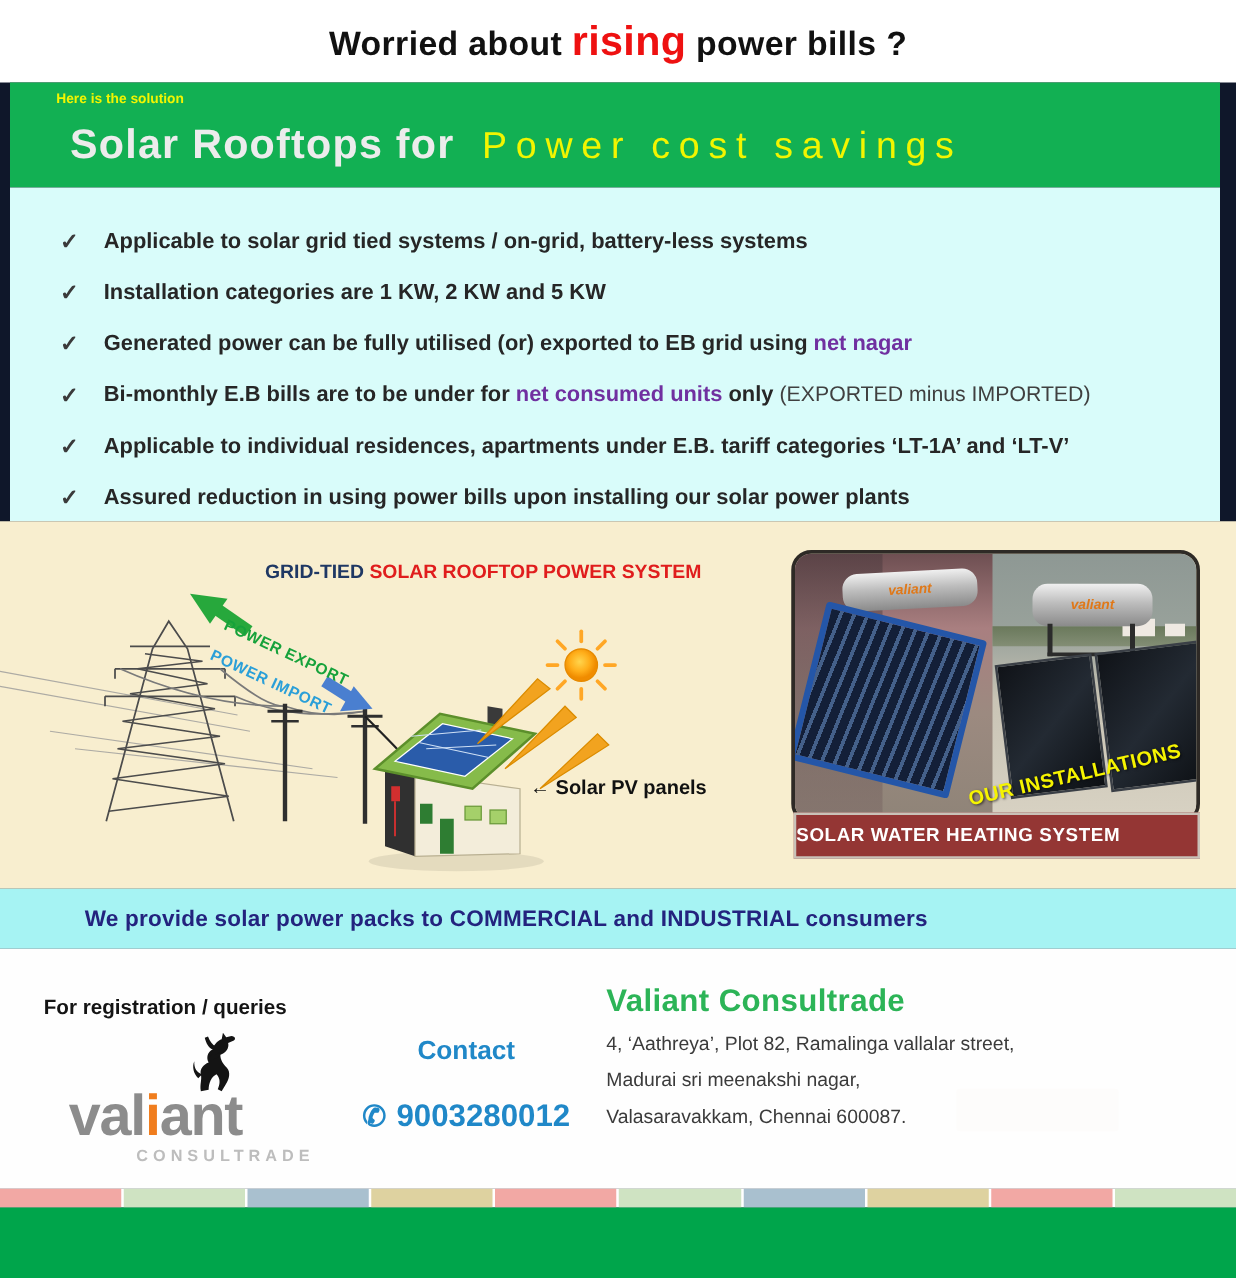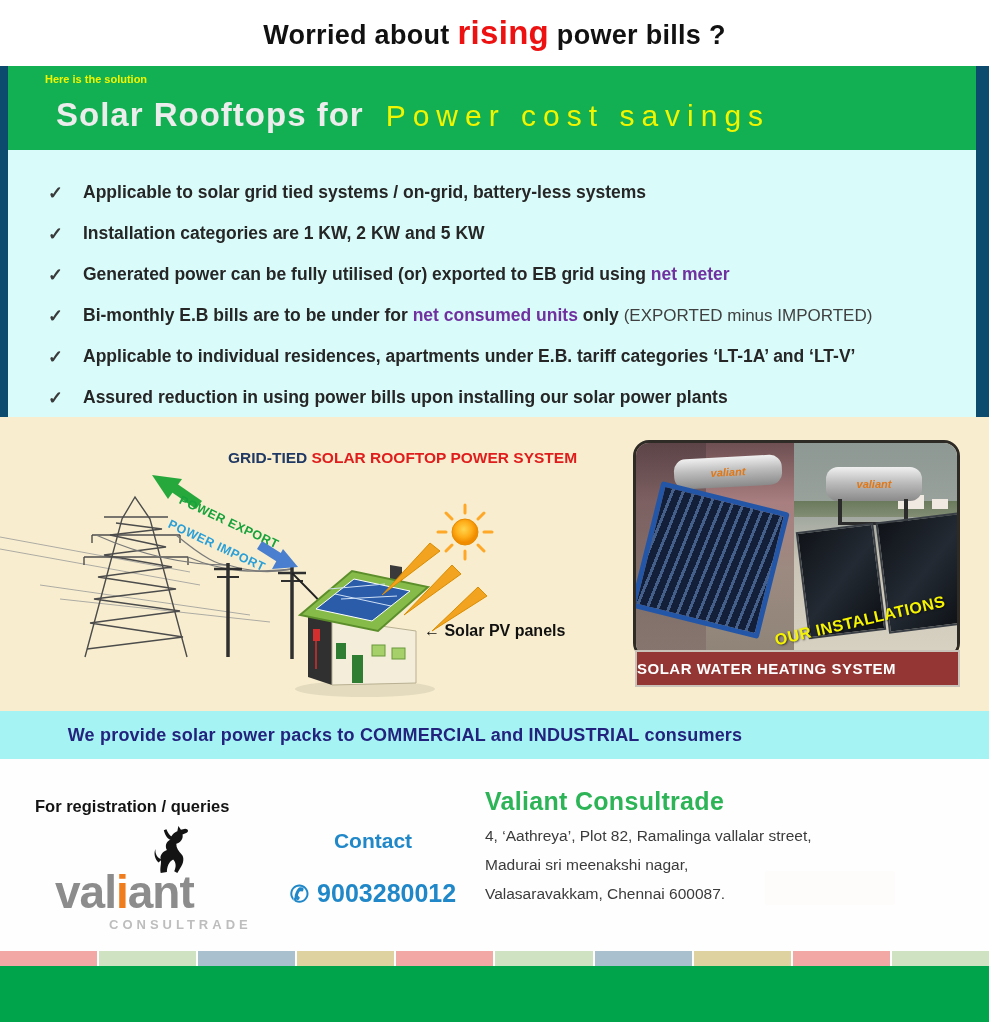--- a/index.html
+++ b/index.html
@@ -1,17 +1,17 @@
 <!DOCTYPE html>
 <html><head>
 <meta charset="utf-8">
 <style>
   * { margin:0; padding:0; box-sizing:border-box; }
   body { font-family:"Liberation Sans", sans-serif; background:#ffffff; }
-  #page { position:relative; width:989px; height:1022px; background:#0c4a6e; overflow:hidden; }
+  #page { position:relative; width:989px; height:1022px; background:#0f172a; overflow:hidden; }
 
   
   .header { position:absolute; left:0; top:0; width:989px; height:66px; background:#ffffff; display:flex; align-items:center; justify-content:center; }
   .header-title { font-size:27px; font-weight:bold; color:#111111; letter-spacing:.3px; }
   .header-title .hl { color:#ee1111; font-size:33px; }
 
   
   .banner { position:absolute; left:8px; top:66px; width:968px; height:84px; background:#12b053; }
   .banner-kicker { position:absolute; left:37px; top:7px; font-size:11px; font-weight:bold; color:#f2f500; }
   .banner-main { position:absolute; left:48px; top:30px; white-space:nowrap; }
@@ -21,21 +21,21 @@
   
   .checks { position:absolute; left:8px; top:150px; width:968px; height:267px; background:#d9fcfa; padding:22px 0 0 0; }
   .check-row { position:relative; height:41px; padding-left:75px; display:flex; align-items:center; }
   .check-mark { position:absolute; left:40px; top:50%; transform:translateY(-50%); color:#3a3a3a; font-size:18px; font-weight:bold; }
   .check-text { font-size:17.5px; font-weight:bold; color:#262626; white-space:nowrap; }
   .check-text .purple { color:#7030a0; }
   .check-text .note { font-weight:normal; color:#404040; font-size:17px; }
 
   
   .scene { position:absolute; left:0; top:417px; width:989px; height:294px; background:#f8eecf; }
-  .scene-title { position:absolute; left:228px; top:32px; font-size:15.5px; font-weight:bold; white-space:nowrap; }
+  .scene-title { position:absolute; left:212px; top:32px; font-size:15.5px; font-weight:bold; white-space:nowrap; }
   .scene-title .navy { color:#1f3864; }
   .scene-title .red { color:#e01d1d; }
   .diagram-svg { position:absolute; left:0; top:0; width:630px; height:294px; }
   .lbl-export { position:absolute; left:183px; top:76px; color:#17a23b; font-size:12.5px; font-weight:bold; transform:rotate(25deg); transform-origin:left top; letter-spacing:.5px; white-space:nowrap; }
   .lbl-import { position:absolute; left:172px; top:100px; color:#2a9fd8; font-size:12.5px; font-weight:bold; transform:rotate(25deg); transform-origin:left top; letter-spacing:.5px; white-space:nowrap; }
   .lbl-pv { position:absolute; left:424px; top:205px; font-size:16px; font-weight:bold; color:#111; white-space:nowrap; }
 
   
   .photo { position:absolute; left:633px; top:23px; width:327px; height:219px; border:3px solid #2e2a26; border-radius:16px; overflow:hidden; }
   .photo-left { position:absolute; left:0; top:0; width:164px; height:100%;
@@ -104,21 +104,21 @@
     <div class="check-row">
       <span class="check-mark">✓</span>
       <span class="check-text">Applicable to solar grid tied systems / on-grid, battery-less systems</span>
     </div>
     <div class="check-row">
       <span class="check-mark">✓</span>
       <span class="check-text">Installation categories are 1 KW, 2 KW  and 5 KW</span>
     </div>
     <div class="check-row">
       <span class="check-mark">✓</span>
-      <span class="check-text"><span>Generated power can be fully utilised (or) exported to EB grid using </span><span class="purple">net meter</span></span>
+      <span class="check-text"><span>Generated power can be fully utilised (or) exported to EB grid using </span><span class="purple">net nagar</span></span>
     </div>
     <div class="check-row">
       <span class="check-mark">✓</span>
       <span class="check-text"><span>Bi-monthly E.B bills are to be under for </span><span class="purple">net consumed units</span><span> only </span><span class="note">(EXPORTED minus IMPORTED)</span></span>
     </div>
     <div class="check-row">
       <span class="check-mark">✓</span>
       <span class="check-text">Applicable to individual residences, apartments under E.B. tariff categories  ‘LT-1A’ and ‘LT-V’</span>
     </div>
     <div class="check-row">

